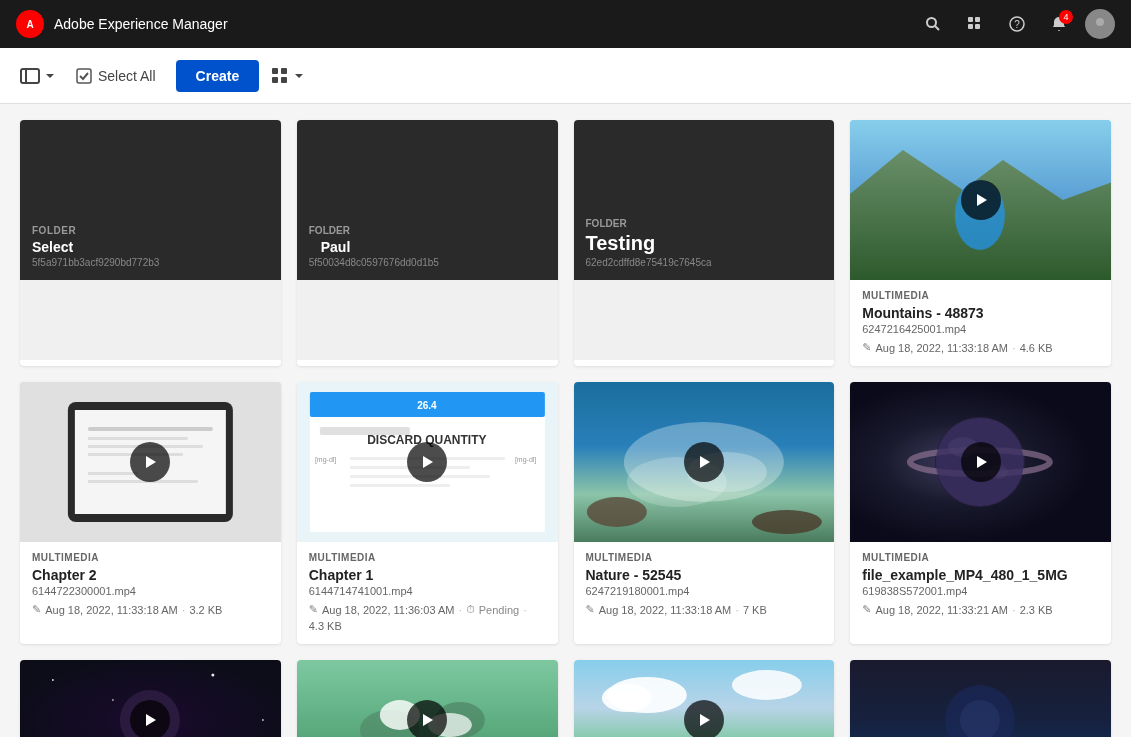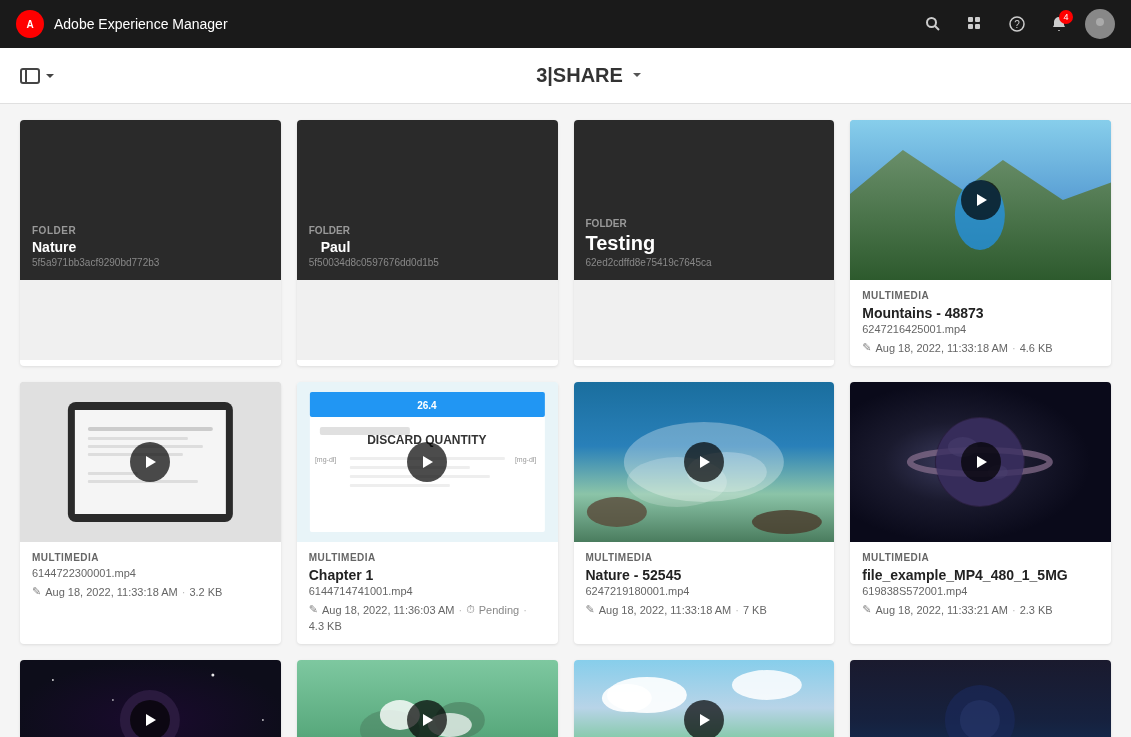--- a/index.html
+++ b/index.html
@@ -161,37 +161,50 @@
 <div class="toolbar">
   <div class="sidebar-toggle">
     <svg width="20" height="16" viewBox="0 0 20 16" fill="none" stroke="#444" stroke-width="2">
         <rect x="1" y="1" width="18" height="14" rx="2"></rect>
         <line x1="6" y1="1" x2="6" y2="15"></line>
       </svg>
     <svg width="12" height="12" viewBox="0 0 12 12" fill="#444">
         <path d="M2 4l4 4 4-4z"></path>
       </svg>
   </div>
-  <div class="title-area">
-    <span class="title-text">3|SHARE</span>
-    <span class="dropdown-arrow">
-      <svg width="12" height="12" viewBox="0 0 12 12" fill="#555">
+  <div class="right-actions">
+    <button class="select-all-btn">
+      <svg width="16" height="16" viewBox="0 0 16 16" fill="none" stroke="#555" stroke-width="1.5">
+          <rect x="1" y="1" width="14" height="14" rx="2"></rect>
+          <polyline points="4,8 7,11 12,5" stroke="#555" stroke-width="2" fill="none"></polyline>
+        </svg>
+      <span>Select All</span>
+    </button>
+    <button class="create-btn">Create</button>
+    <div class="view-toggle">
+      <svg width="18" height="18" viewBox="0 0 18 18" fill="#444">
+          <rect x="1" y="1" width="6" height="6" rx="1"></rect>
+          <rect x="10" y="1" width="6" height="6" rx="1"></rect>
+          <rect x="1" y="10" width="6" height="6" rx="1"></rect>
+          <rect x="10" y="10" width="6" height="6" rx="1"></rect>
+        </svg>
+      <svg width="12" height="12" viewBox="0 0 12 12" fill="#444">
           <path d="M2 4l4 4 4-4z"></path>
         </svg>
-    </span>
+    </div>
   </div>
 </div>
 
 <div style="padding: 16px 20px; display: grid; grid-template-columns: repeat(4, 1fr); gap: 16px;">
 
   <div class="card folder-card">
     <div class="card-thumbnail" style="height:160px; background:#2a2a2a; position:relative;">
       <div style="position:absolute;bottom:0;left:0;right:0;padding:10px 12px 12px;">
         <div style="color:#999;font-size:10px;font-weight:600;text-transform:uppercase;letter-spacing:0.5px;">FOLDER</div>
-        <div style="color:#fff;font-size:14px;font-weight:600;margin-top:3px;">Nature</div>
+        <div style="color:#fff;font-size:14px;font-weight:600;margin-top:3px;">Select</div>
         <div style="color:#888;font-size:10px;margin-top:2px;">5f5a971bb3acf9290bd772b3</div>
       </div>
     </div>
     <div style="height:80px; background:#f0f0f0;"></div>
   </div>
 
   <div class="card folder-card">
     <div class="card-thumbnail" style="height:160px; background:#2a2a2a; position:relative;">
       <div style="position:absolute;bottom:0;left:0;right:0;padding:10px 12px 12px;">
         <div style="color:#999;font-size:10px;font-weight:600;text-transform:uppercase;">FOLDER</div>
@@ -267,20 +280,21 @@
         <rect x="75" y="98" width="110" height="3" rx="1" fill="#ddd"></rect>
       </svg>
       <div style="position:absolute;top:50%;left:50%;transform:translate(-50%,-50%);width:40px;height:40px;border-radius:50%;background:rgba(0,0,0,0.7);display:flex;align-items:center;justify-content:center;">
         <svg width="14" height="14" viewBox="0 0 14 14">
             <polygon points="3,1 13,7 3,13" fill="white"></polygon>
           </svg>
       </div>
     </div>
     <div class="card-body">
       <div class="card-type">MULTIMEDIA</div>
+      <div class="card-title">Chapter 2</div>
       <div class="card-filename">6144722300001.mp4</div>
       <div class="card-meta">
         <span style="color:#888;font-size:11px;">✎</span>
         <span style="font-size:11px;color:#666;">Aug 18, 2022, 11:33:18 AM</span>
         <span style="color:#bbb;"> · </span>
         <span style="font-size:11px;color:#666;">3.2 KB</span>
       </div>
     </div>
   </div>
 

